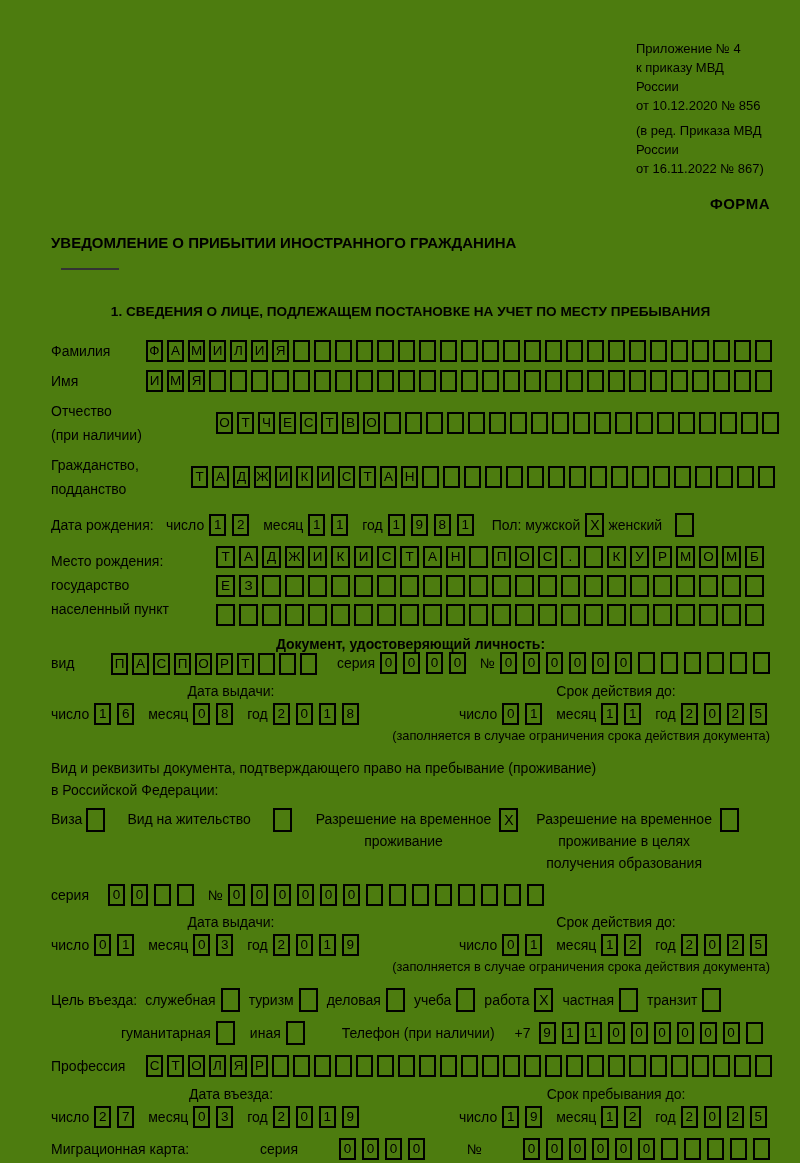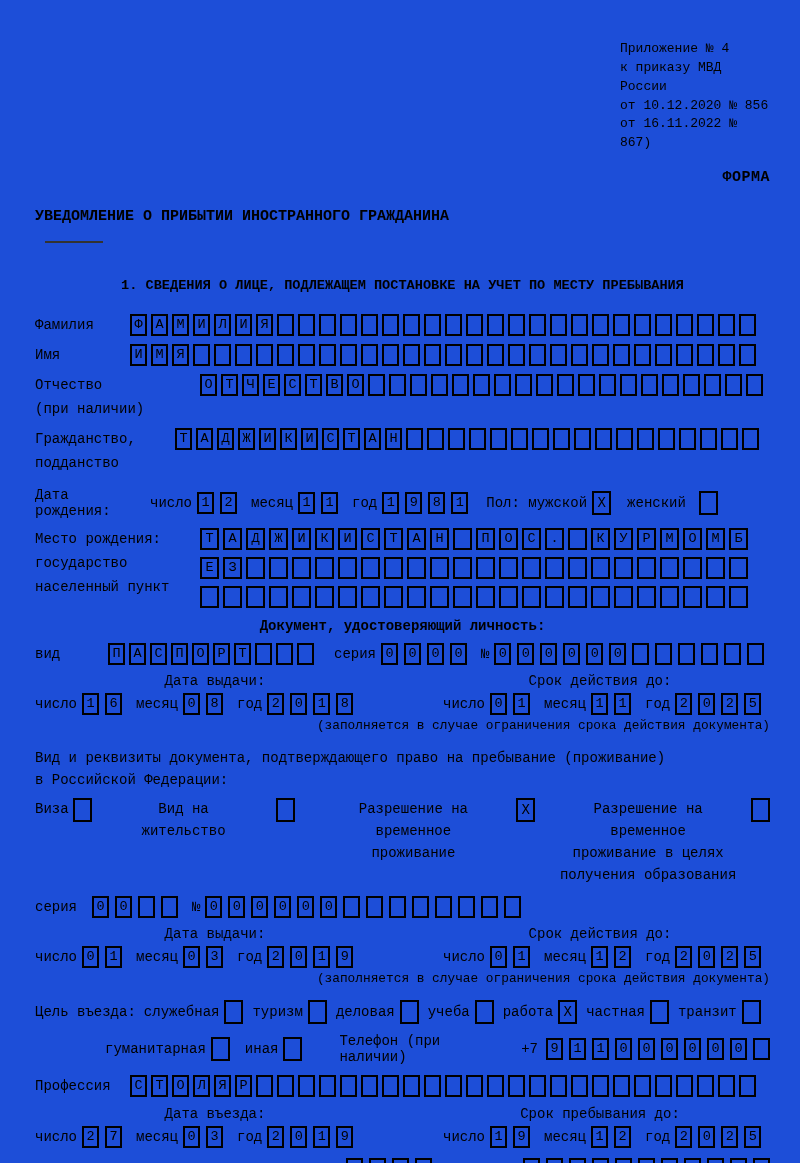--- a/index.html
+++ b/index.html
@@ -1,31 +1,31 @@
 <!DOCTYPE html>
 <html><head>
 <meta charset="utf-8">
 <style>
   * { box-sizing: border-box; }
   html,body { margin:0; padding:0; background:#e8e8e8; }
   .page {
-    width:800px; height:1163px; margin:0 auto; background:#1d4ed8;
-    font-family:Liberation Mono, monospace; color:#000;
-    padding:40px 30px 10px 35px; overflow:hidden; position:relative;
+    width:800px; height:1163px; margin:0 auto; background:#4d7c0f;
+    font-family:Liberation Sans, sans-serif; color:#000;
+    padding:40px 30px 10px 51px; overflow:hidden; position:relative;
   }
   
   .hdr { margin-left:585px; font-size:13px; line-height:1.45; }
   .hdr .ed { margin-top:7px; }
   .form-label { text-align:right; font-weight:bold; font-size:15px; margin-top:16px; letter-spacing:.5px; }
   
   .title { text-align:left; font-weight:bold; font-size:15px; line-height:1.5; margin-top:20px; }
   .title-underline { display:inline-block; width:58px; border-bottom:2.5px solid #333; height:12px; margin-left:10px; }
   .sec-heading { text-align:center; font-weight:bold; font-size:13.6px; margin-top:27px; }
   
-  .row { display:flex; align-items:flex-start; margin-top:6px; }
+  .row { display:flex; align-items:center; margin-top:6px; }
   .lbl { font-size:14px; line-height:24px; flex-shrink:0; }
   .lbl .sub { display:block; }
   .w95  { width:95px; }
   .w140 { width:140px; }
   .w165 { width:165px; }
   .cells { display:flex; gap:4px; flex-wrap:nowrap; margin-top:1px; }
   .cell {
     display:inline-block; width:17px; height:22px; border:2px solid #000;
     font-size:13.5px; line-height:18px; text-align:center; flex-shrink:0;
   }
@@ -62,20 +62,21 @@
 </style>
 </head>
 <body>
 
 <div class="page">
 
   <div class="hdr">
     <div>Приложение № 4</div>
     <div>к приказу МВД России</div>
     <div>от 10.12.2020 № 856</div>
+    <div class="ed">(в ред. Приказа МВД России</div>
     <div>от 16.11.2022 № 867)</div>
   </div>
   <div class="form-label">ФОРМА</div>
 
   <div class="title">
     <div>УВЕДОМЛЕНИЕ О ПРИБЫТИИ ИНОСТРАННОГО ГРАЖДАНИНА</div>
     <div><span class="title-underline"></span></div>
   </div>
 
   <div class="sec-heading">1. СВЕДЕНИЯ О ЛИЦЕ, ПОДЛЕЖАЩЕМ ПОСТАНОВКЕ НА УЧЕТ ПО МЕСТУ ПРЕБЫВАНИЯ</div>
@@ -239,21 +240,21 @@
       </span>
     <span class="dl">год</span>
     <span class="dcells">
         <span class="cell">1</span>
         <span class="cell">9</span>
         <span class="cell">8</span>
         <span class="cell">1</span>
       </span>
     <span class="dl" style="margin-left:4px;">Пол: мужской</span>
     <span class="cbox">X</span>
-    <span class="dl" style="margin-left:16px;">женский</span>
+    <span class="dl" style="margin-left:4px;">женский</span>
     <span class="cbox" style="margin-left:8px;"></span>
   </div>
 
   <div class="row" style="margin-top:8px;">
     <div class="lbl w165">
       <span>Место рождения:</span>
       <span class="sub">государство</span>
       <span class="sub">населенный пункт</span>
     </div>
     <div class="vstack wide">
@@ -333,21 +334,21 @@
           <span class="cell"></span>
           <span class="cell"></span>
           <span class="cell"></span>
           <span class="cell"></span>
         </div>
     </div>
   </div>
 
   <div class="center-bold">Документ, удостоверяющий личность:</div>
 
-  <div class="date-line" style="margin-top:8px;">
+  <div class="date-line" style="margin-top:0;">
     <span class="dl" style="width:68px;">вид</span>
     <span class="cells">
         <span class="cell">П</span>
         <span class="cell">А</span>
         <span class="cell">С</span>
         <span class="cell">П</span>
         <span class="cell">О</span>
         <span class="cell">Р</span>
         <span class="cell">Т</span>
         <span class="cell"></span>

